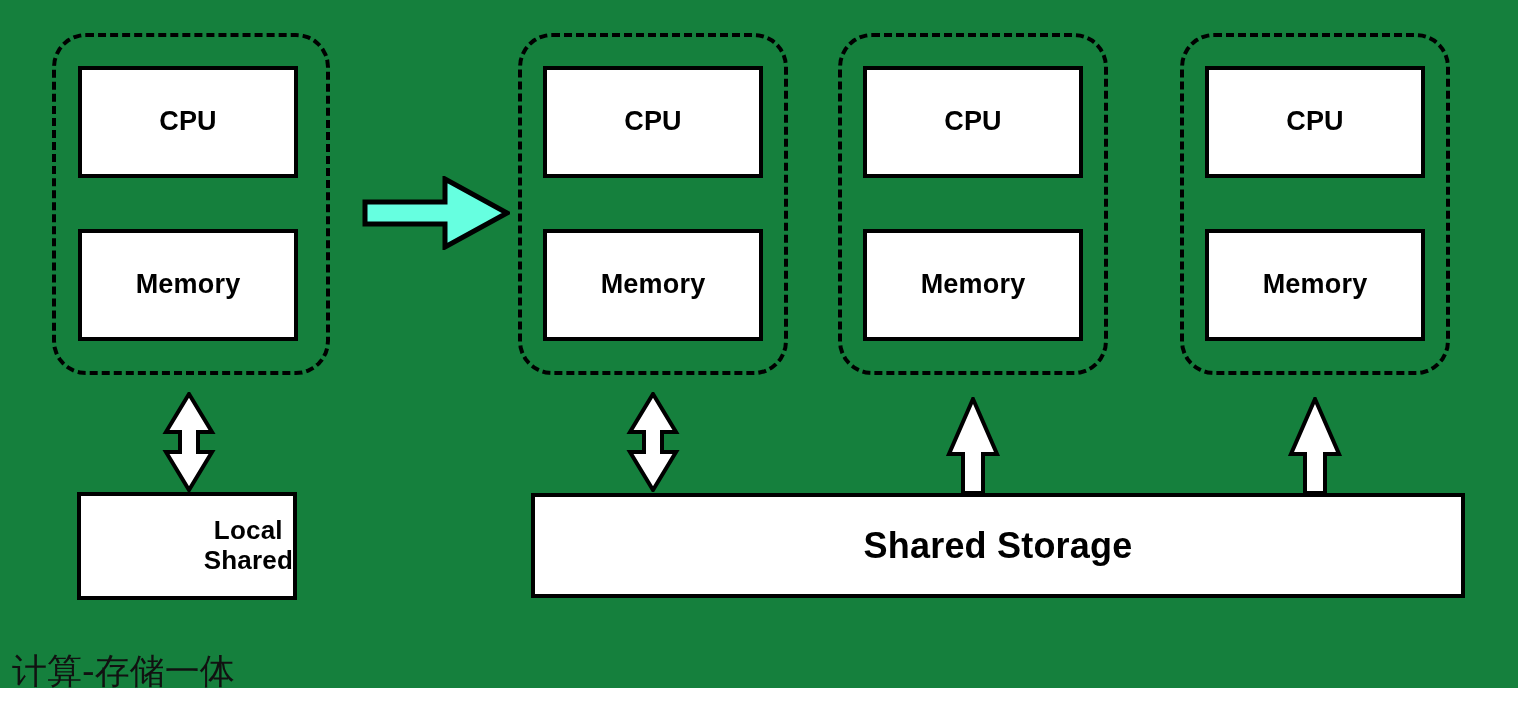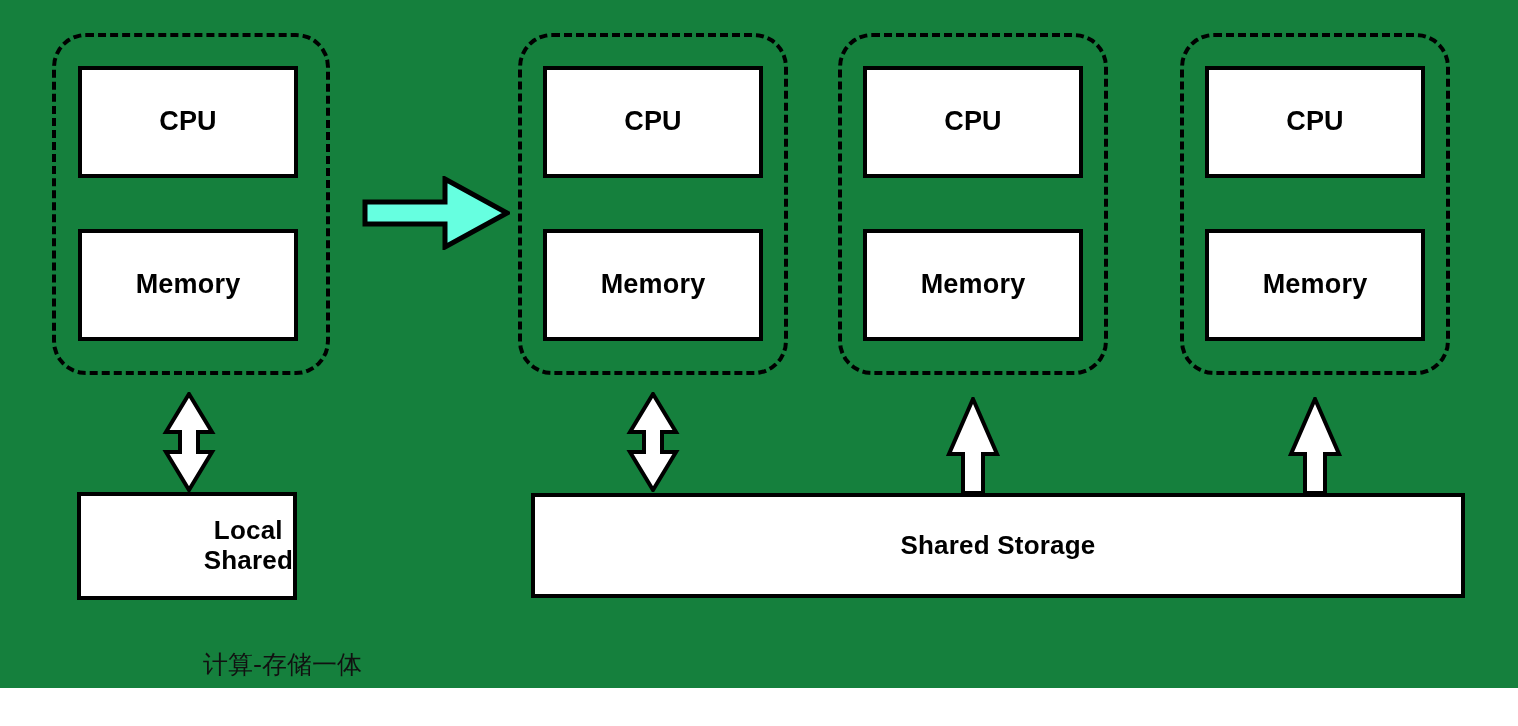--- a/index.html
+++ b/index.html
@@ -44,38 +44,38 @@
   .box.cpu, .box.memory {
     font-size: 27px;
     letter-spacing: 0.2px;
   }
   .box.local-storage {
     font-size: 26px;
     letter-spacing: 0.2px;
     justify-content: flex-end;
   }
   .box.shared-storage {
-    font-size: 26px;
+    font-size: 36px;
     letter-spacing: 0.2px;
   }
 
   
   .arrow {
     position: absolute;
   }
   .arrow svg { display: block; }
 
   
   .caption {
     position: absolute;
     font-family: "DejaVu Sans", "Liberation Sans", sans-serif;
-    font-size: 25px;
+    font-size: 35px;
     color: #111111;
     white-space: nowrap;
-    text-align: right;
+    text-align: left;
   }
 </style>
 </head>
 <body>
 
 <div id="canvas">
 
   <div class="node-group" style="left:52px; top:33px; width:278px; height:342px;"></div>
 
   <div class="box cpu" style="left:78px; top:66px; width:220px; height:112px;">CPU</div>

